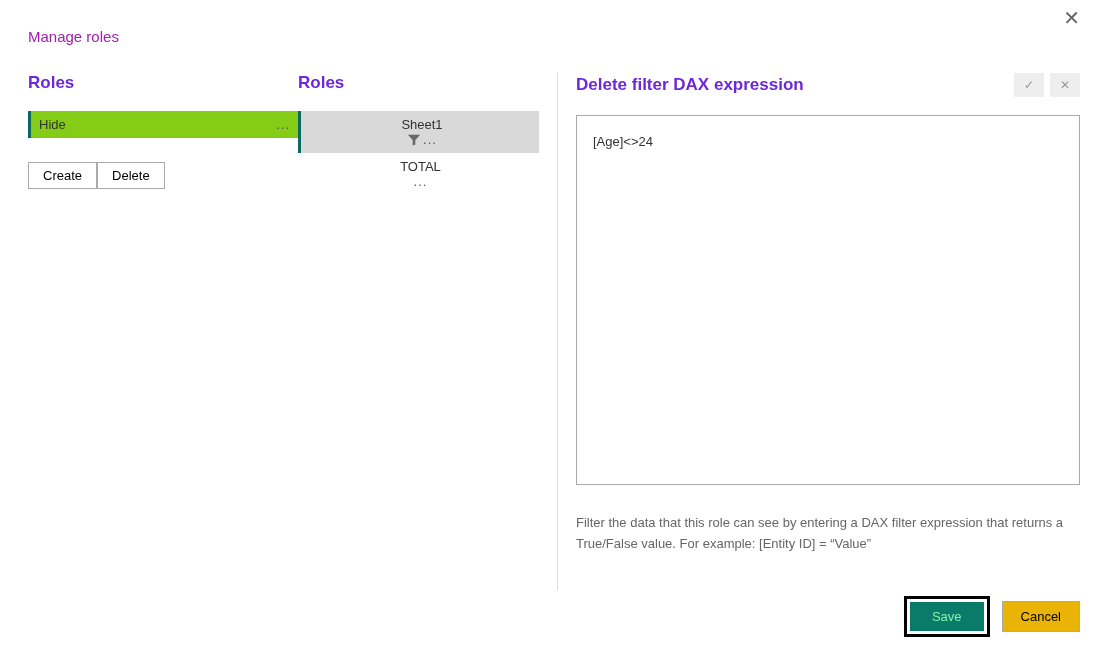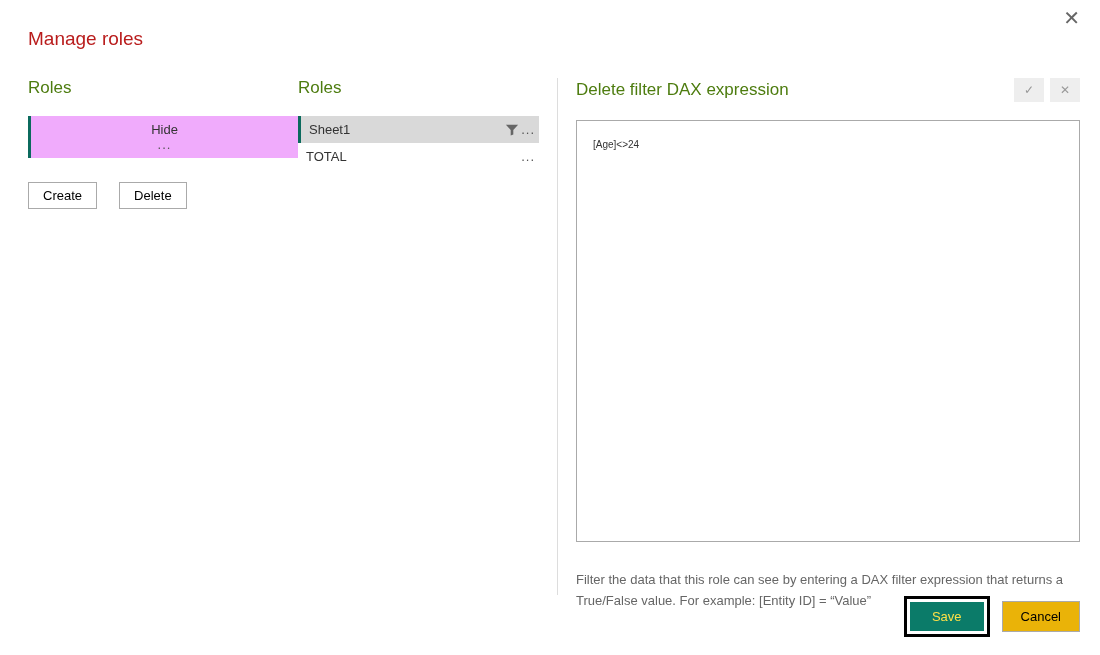--- a/index.html
+++ b/index.html
@@ -16,37 +16,37 @@
       position: absolute;
       top: 8px;
       right: 20px;
       font-size: 20px;
       color: #666;
       cursor: pointer;
       font-weight: 300;
       line-height: 1;
     }
     .title {
-      font-size: 19px;
+      font-size: 15px;
       font-weight: 400;
-      color: #b91c1c;
+      color: #a21caf;
       padding: 28px 4px 0 28px;
     }
     .columns {
       display: flex;
       padding: 28px 20px 0 28px;
       height: 545px;
     }
     .col-roles { width: 270px; flex-shrink: 0; }
     .col-tables { width: 260px; flex-shrink: 0; border-right: 1px solid #ddd; padding-right: 18px; margin-right: 18px; }
     .col-dax { flex: 1; }
     .col-header {
       font-size: 17px;
-      font-weight: 400;
-      color: #4d7c0f;
+      font-weight: 700;
+      color: #6d28d9;
       margin-bottom: 18px;
     }
     .dax-header-row {
       display: flex;
       align-items: center;
       justify-content: space-between;
       margin-bottom: 18px;
     }
     .dax-header-row .col-header { margin-bottom: 0; }
     .dax-actions { display: flex; gap: 6px; }
@@ -62,59 +62,59 @@
     }
     .role-item {
       display: flex;
       align-items: center;
       justify-content: space-between;
       padding: 6px 8px;
       font-size: 13px;
       cursor: pointer;
     }
     .role-item.selected {
-      background: #f0abfc;
+      background: #84cc16;
       border-left: 3px solid #0b6a5d;
-      flex-direction: column;
     }
     .role-item .dots { color: #555; font-size: 13px; letter-spacing: 1px; }
     .role-buttons {
       margin-top: 24px;
       display: flex;
-      gap: 22px;
+      gap: 0;
     }
     .btn {
       padding: 5px 14px;
       background: #fff;
       border: 1px solid #aaa;
       font-size: 13px;
       cursor: pointer;
     }
     .tbl-item {
       display: flex;
       align-items: center;
       justify-content: space-between;
       padding: 6px 4px 6px 8px;
       font-size: 13px;
       cursor: pointer;
+      flex-direction: column;
     }
     .tbl-item.selected {
       background: #d9d9d9;
       border-left: 3px solid #0b6a5d;
     }
     .tbl-right { display: flex; align-items: center; gap: 2px; }
     .filter-icon {
       width: 14px; height: 14px;
     }
     .tbl-dots { color: #555; font-size: 13px; letter-spacing: 1px; }
     .dax-editor {
       border: 1px solid #aaa;
-      height: 422px;
+      height: 370px;
       padding: 18px 16px;
-      font-size: 10px;
+      font-size: 13px;
       color: #333;
     }
     .hint {
       margin-top: 28px;
       font-size: 13px;
       color: #666;
       line-height: 1.6;
     }
     .footer {
       position: absolute;
@@ -123,21 +123,21 @@
       display: flex;
       gap: 12px;
       align-items: center;
     }
     .save-wrap {
       border: 3px solid #000;
       padding: 3px;
     }
     .btn-save {
       background: #0b7b69;
-      color: #fde047;
+      color: #86efac;
       border: none;
       padding: 7px 22px;
       font-size: 13px;
       cursor: pointer;
     }
     .btn-cancel {
       background: #eab308;
       border: 1px solid #aaa;
       padding: 7px 18px;
       font-size: 13px;

